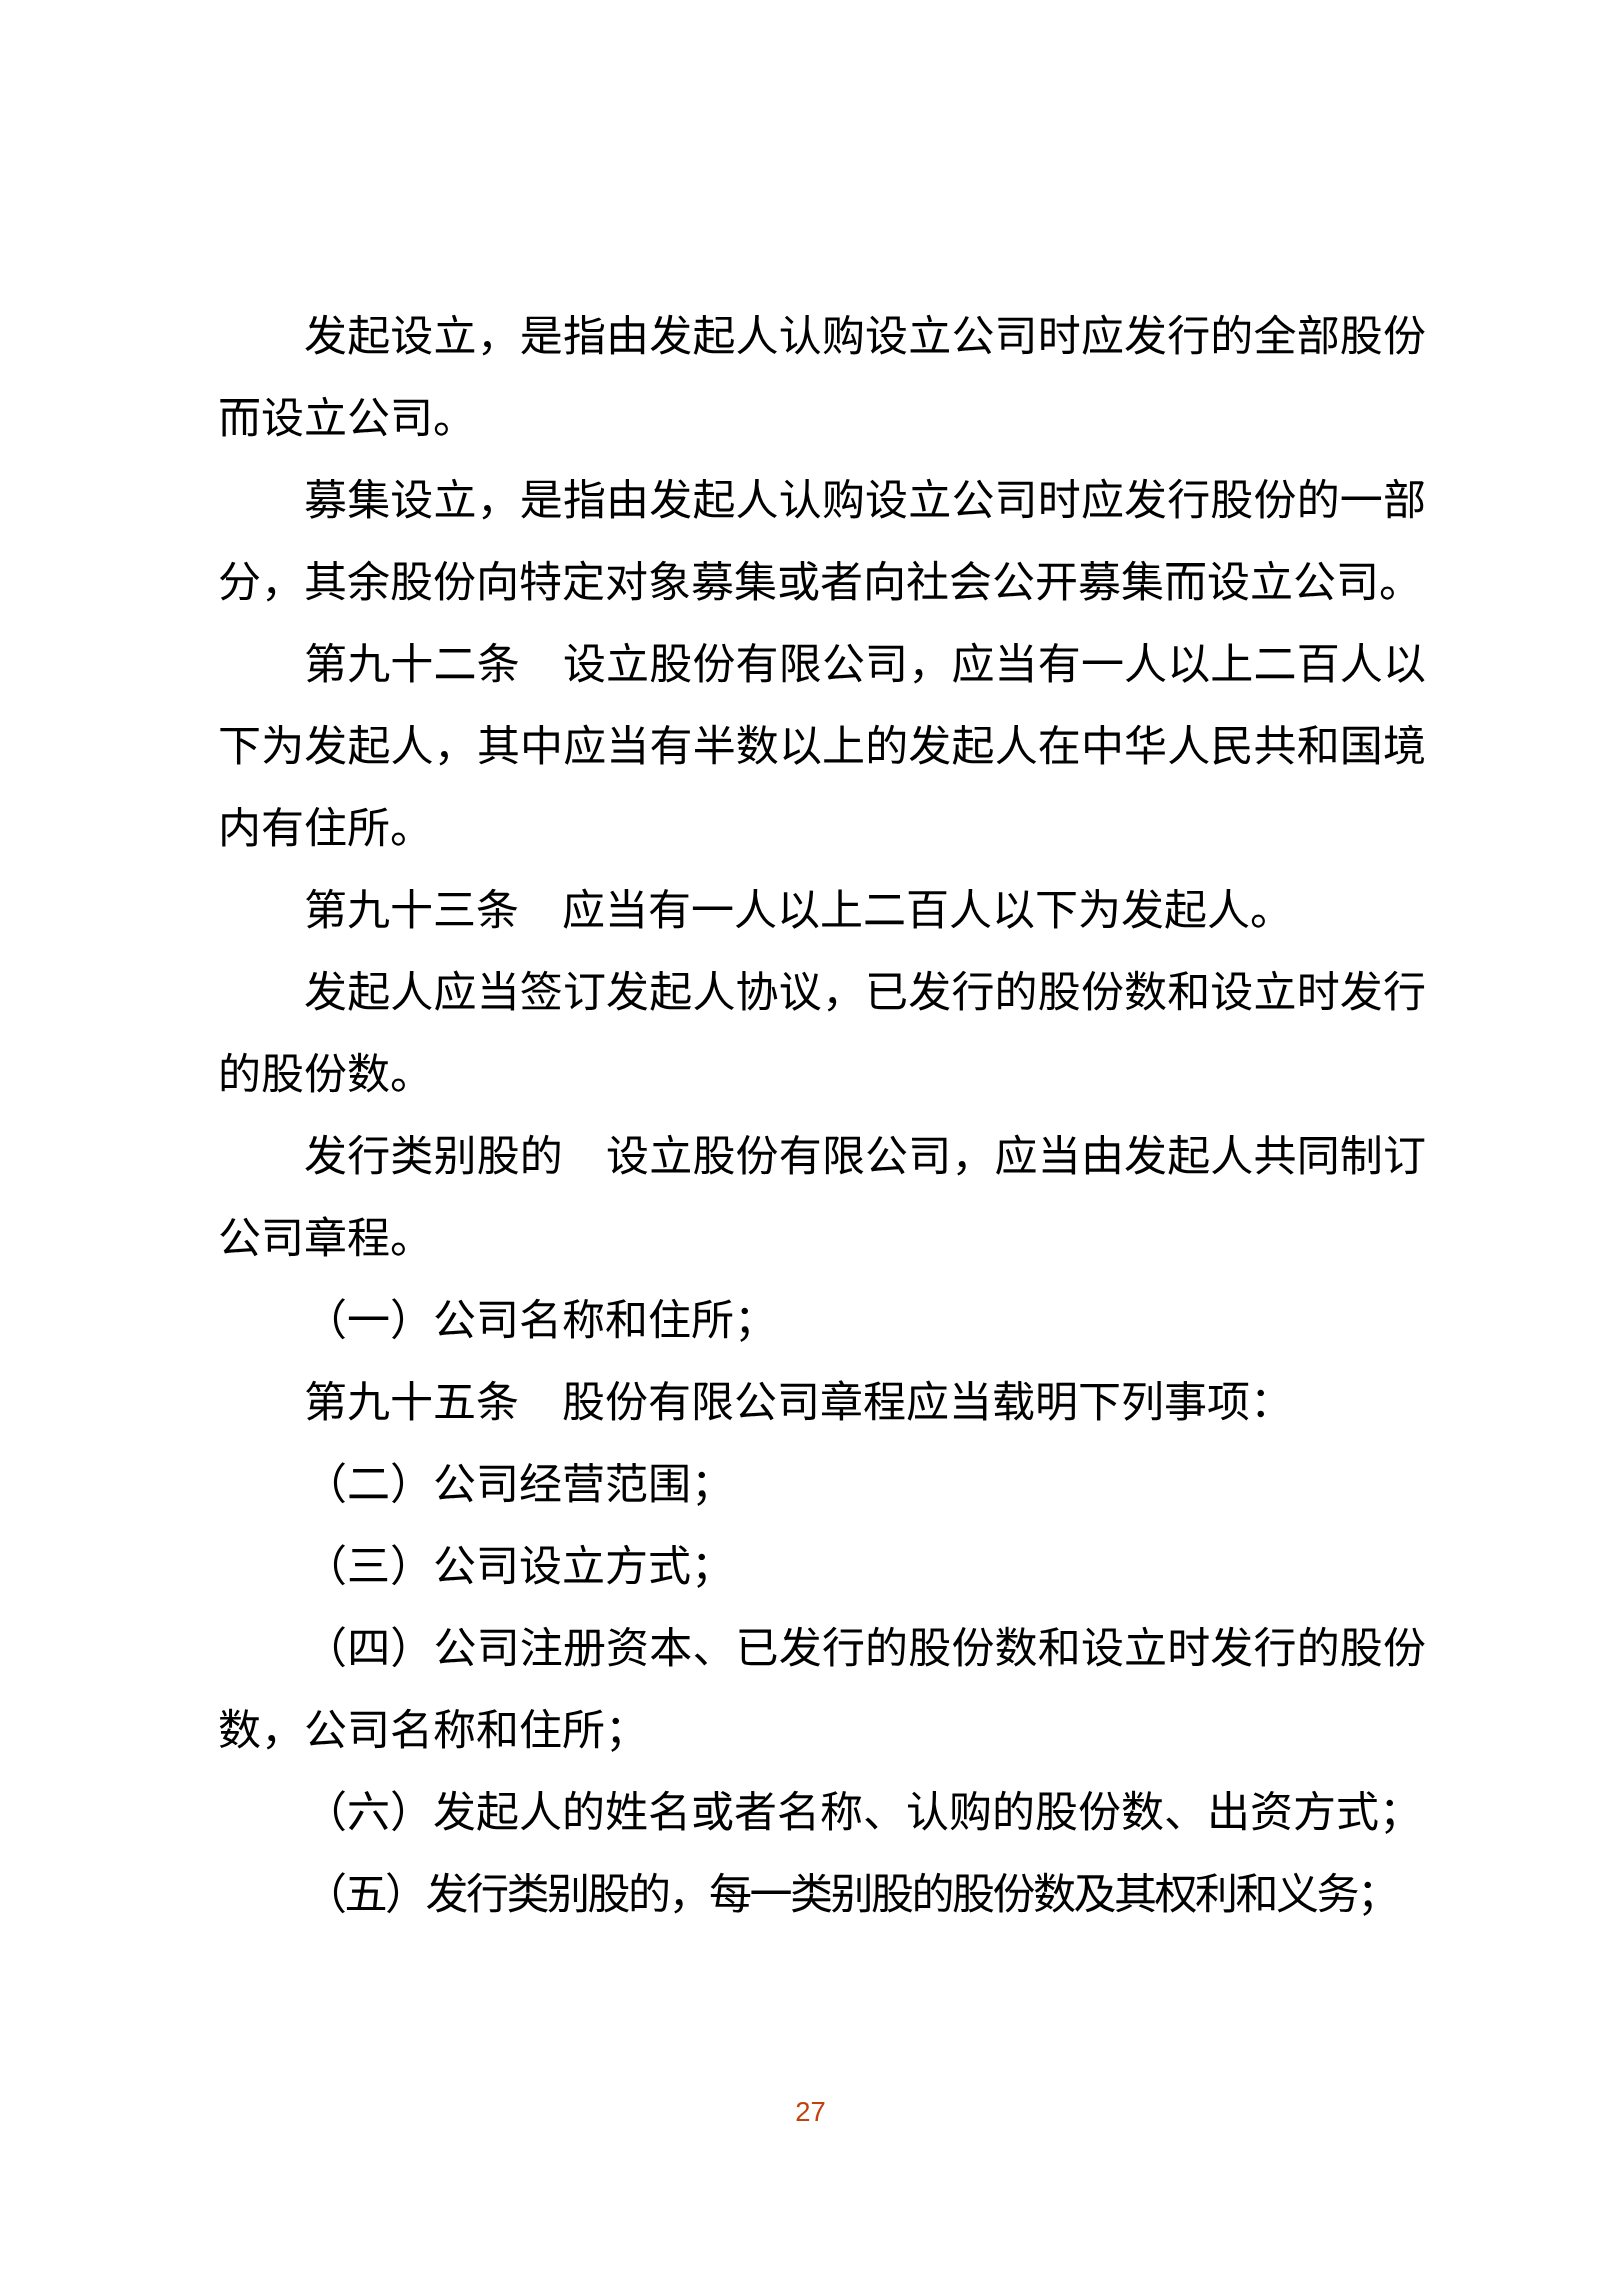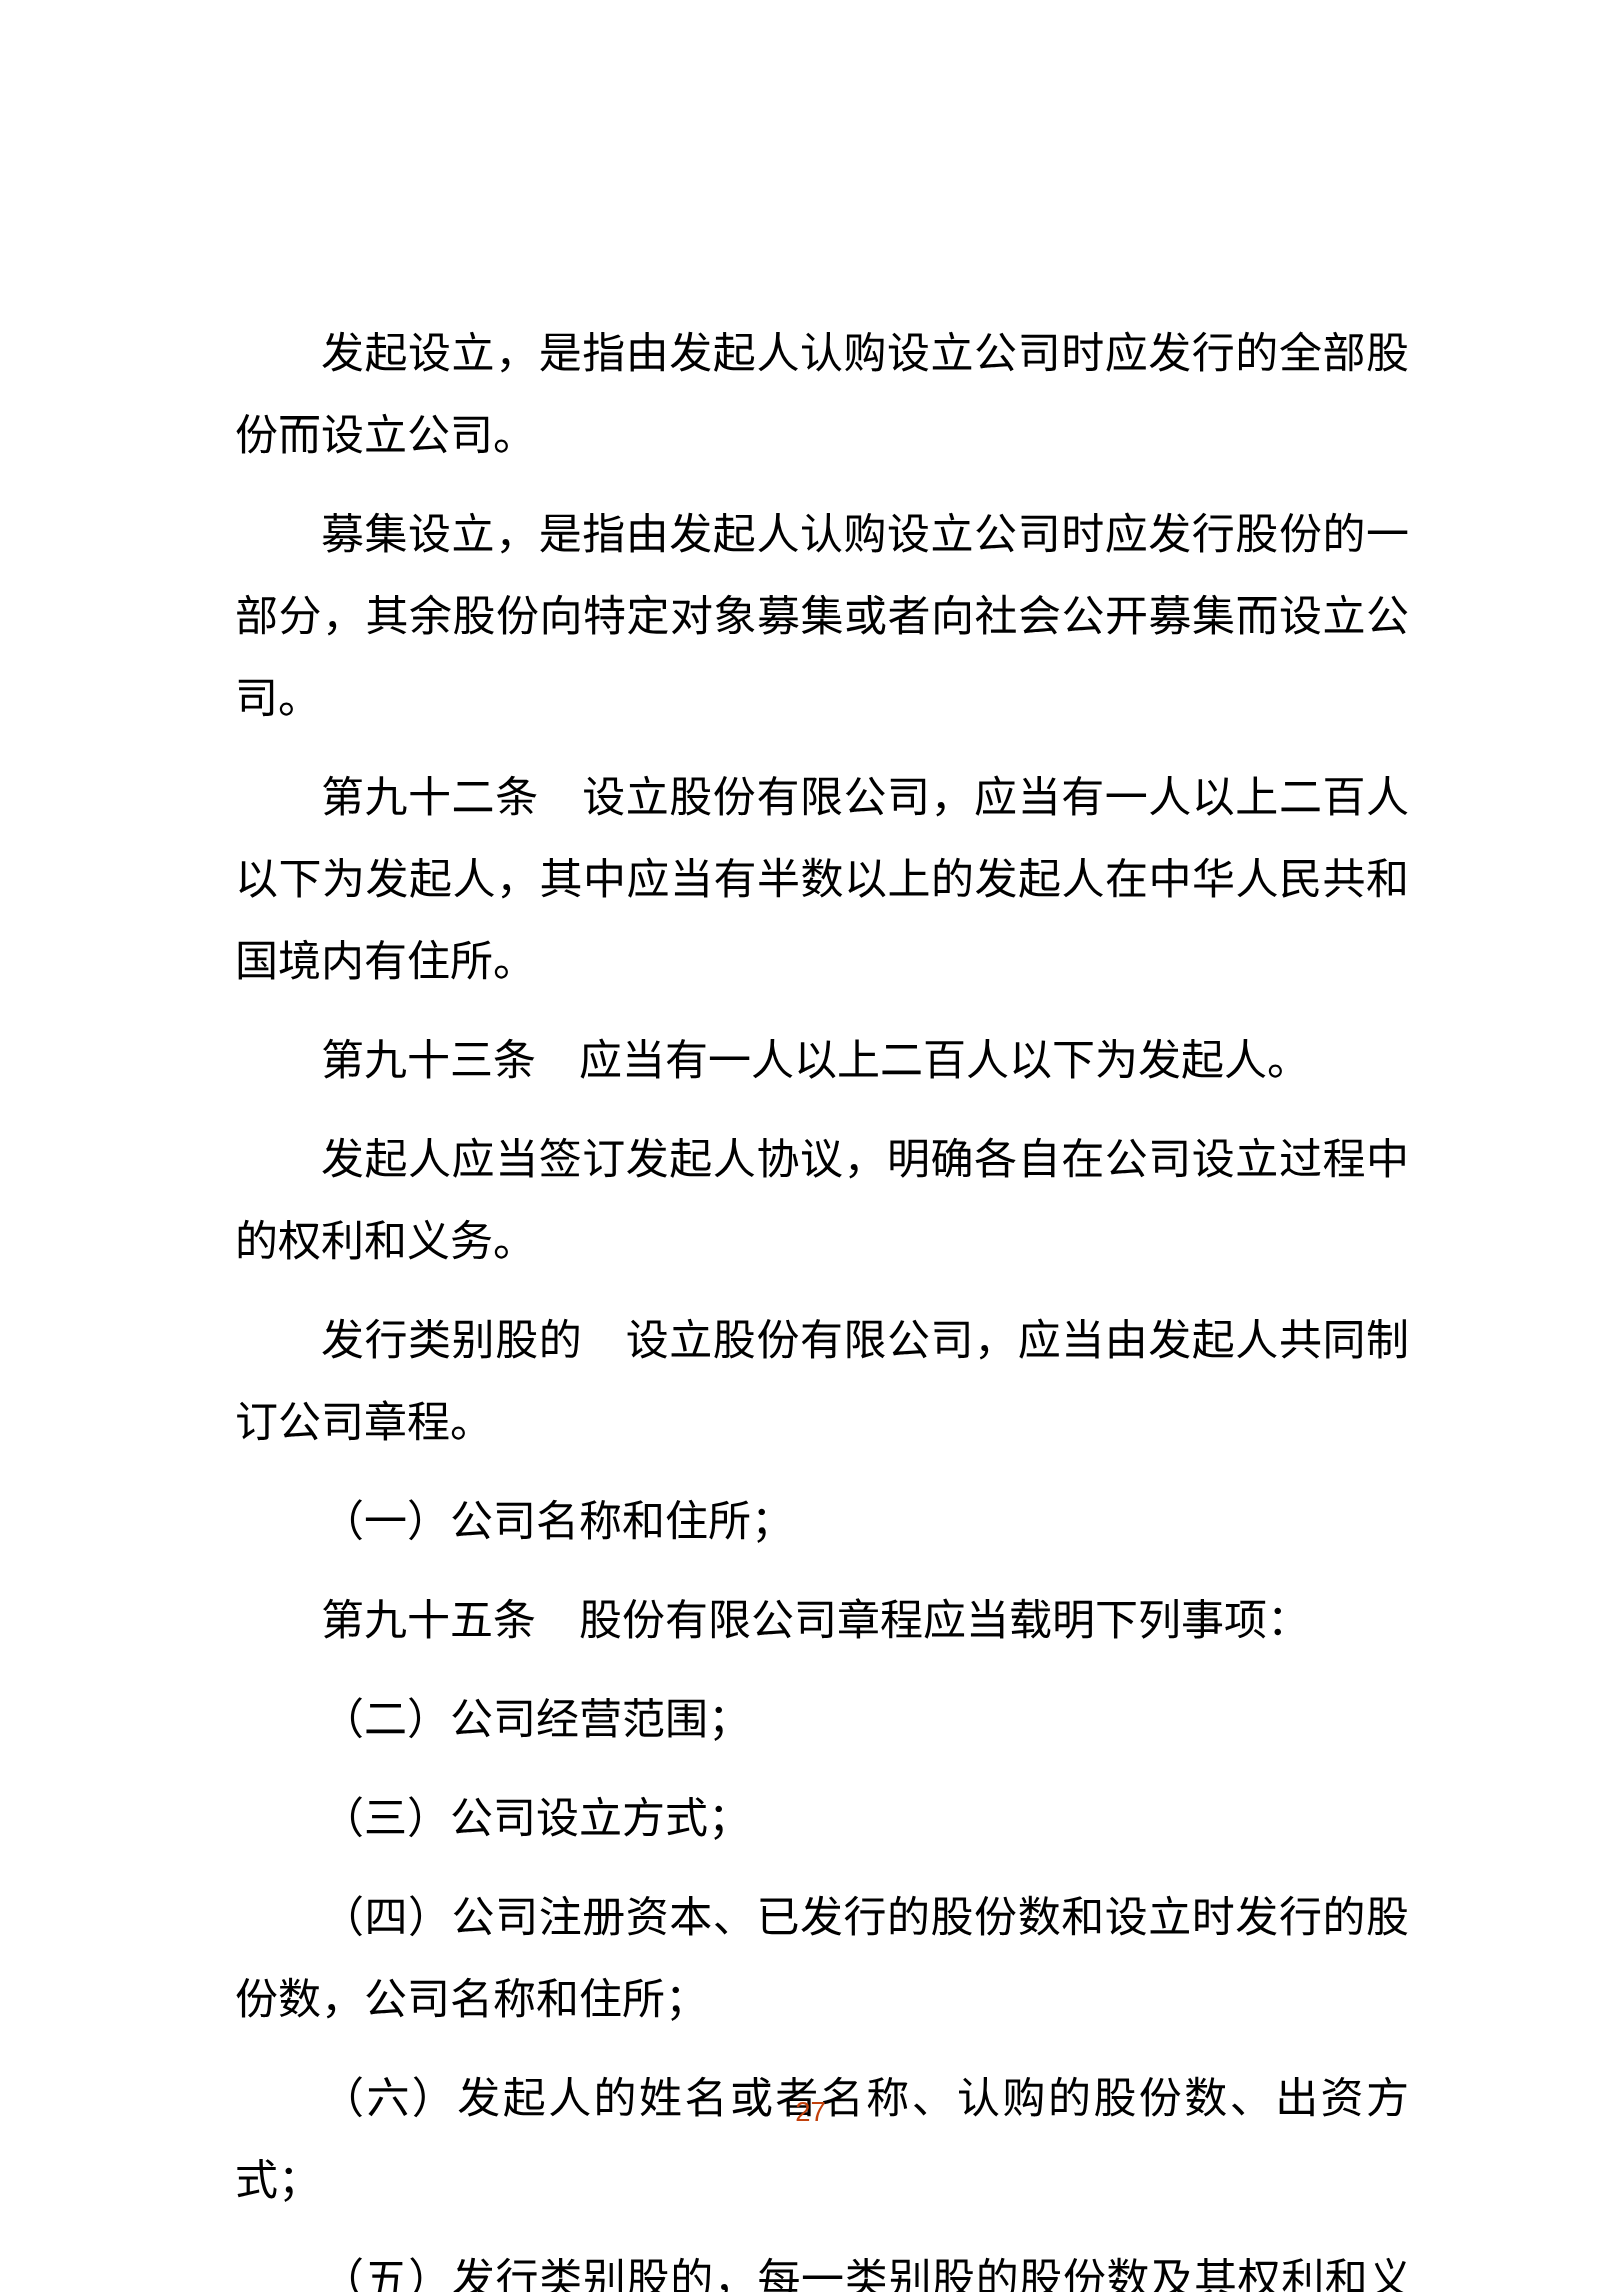--- a/index.html
+++ b/index.html
@@ -22,21 +22,21 @@
     left: 218px;
     top: 295px;
     width: 1208px;
     font-family: "DejaVu Serif", serif;
     font-size: 43px;
     line-height: 82px;
     color: #000000;
     text-align: justify;
   }
   .para {
-    margin: 17px;
+    margin: 0;
     padding: 0;
     text-indent: 2em;
   }
   
   .para.tight {
     letter-spacing: -2.5px;
   }
   .page-number {
     position: absolute;
     top: 2098px;
@@ -51,21 +51,21 @@
 </style>
 </head>
 <body>
 
 <div class="page">
   <div class="text-block">
     <p class="para">发起设立，是指由发起人认购设立公司时应发行的全部股份而设立公司。</p>
     <p class="para">募集设立，是指由发起人认购设立公司时应发行股份的一部分，其余股份向特定对象募集或者向社会公开募集而设立公司。</p>
     <p class="para">第九十二条　设立股份有限公司，应当有一人以上二百人以下为发起人，其中应当有半数以上的发起人在中华人民共和国境内有住所。</p>
     <p class="para">第九十三条　应当有一人以上二百人以下为发起人。</p>
-    <p class="para">发起人应当签订发起人协议，明确各自在公司设立过程中的权利和义务。</p>
+    <p class="para">发起人应当签订发起人协议，已发行的股份数和设立时发行的股份数。</p>
     <p class="para">发行类别股的　设立股份有限公司，应当由发起人共同制订公司章程。</p>
     <p class="para">（一）公司名称和住所；</p>
     <p class="para">第九十五条　股份有限公司章程应当载明下列事项：</p>
     <p class="para">（二）公司经营范围；</p>
     <p class="para">（三）公司设立方式；</p>
     <p class="para">（四）公司注册资本、已发行的股份数和设立时发行的股份数，公司名称和住所；</p>
     <p class="para">（六）发起人的姓名或者名称、认购的股份数、出资方式；</p>
     <p class="para tight">（五）发行类别股的，每一类别股的股份数及其权利和义务；</p>
   </div>
   <div class="page-number">27</div>

